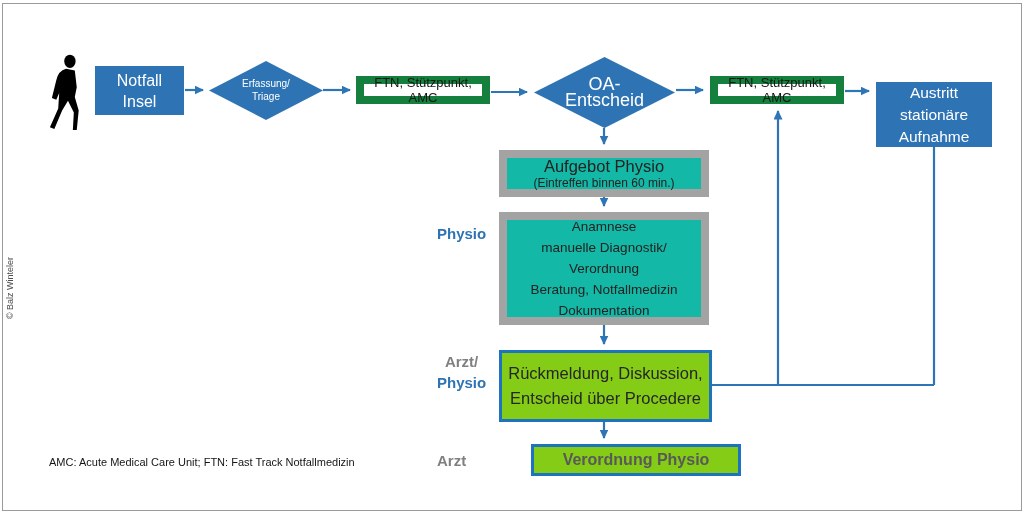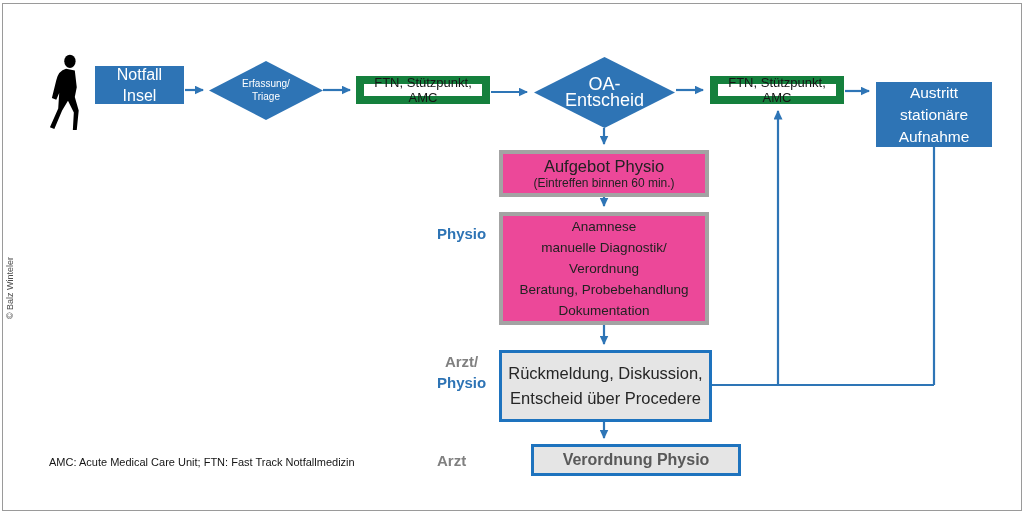--- a/index.html
+++ b/index.html
@@ -23,24 +23,24 @@
   }
   .diamond{
     background:#2E74B5;color:#ffffff;
     clip-path:polygon(50% 0,100% 50%,50% 100%,0 50%);
   }
   .box-ftn{
     background:#ffffff;border:8px solid #15803d;
     color:#151515;font-size:13px;
   }
   .box-outline{
-    background:#ec4899;border:4px solid #a3a3a3;color:#222222;
+    background:#14b8a6;border:8px solid #a3a3a3;color:#222222;
   }
   .box-gray{
-    background:#e5e5e5;border:3px solid #1E73BE;color:#262626;
+    background:#84cc16;border:3px solid #1E73BE;color:#262626;
   }
   .row-label{font-weight:bold;font-size:15px;line-height:21px;}
   .lbl-gray{color:#808080;text-align:center;}
   .lbl-blue{color:#2E74B5;}
 
   .notfall{font-size:16px;line-height:21px;}
   .austritt{font-size:15.5px;line-height:22px;}
   .diamond-small{font-size:10px;line-height:12.5px;}
   .diamond-mid{font-size:18px;line-height:15.5px;}
   .aufgebot-title{font-size:16.5px;line-height:19px;}
@@ -84,21 +84,21 @@
     </g>
   </svg>
 
   <svg class="abs" style="left:45px;top:54px;" width="44" height="78" viewBox="0 0 44 80">
     <ellipse cx="25" cy="7.5" rx="5.8" ry="6.8" fill="#000000"></ellipse>
     <path fill="#000000" d="M21 15 L30 17 L32 34 L30 44 L34 58 L32 78 L28 78 L29 60 L23 48
                              L17 58 L9 77 L4.5 75 L13 56 L14 40 L11 47 L6.5 45 L11 27
                              Q13 17 21 15 Z"></path>
   </svg>
 
-  <div class="abs box-blue center notfall" style="left:95px;top:66px;width:89px;height:38px;">
+  <div class="abs box-blue center notfall" style="left:95px;top:66px;width:89px;height:49px;">
     <span>Notfall</span>
     <span>Insel</span>
   </div>
 
   <div class="abs diamond center diamond-small" style="left:209px;top:61px;width:114px;height:59px;">
     <span>Erfassung/</span>
     <span>Triage</span>
   </div>
 
   <div class="abs box-ftn center" style="left:356px;top:76px;width:134px;height:28px;">
@@ -122,21 +122,21 @@
 
   <div class="abs box-outline center" style="left:499px;top:150px;width:210px;height:47px;">
     <span class="aufgebot-title">Aufgebot Physio</span>
     <span class="aufgebot-sub">(Eintreffen binnen 60 min.)</span>
   </div>
 
   <div class="abs box-outline center assessment" style="left:499px;top:212px;width:210px;height:113px;">
     <span>Anamnese</span>
     <span>manuelle Diagnostik/</span>
     <span>Verordnung</span>
-    <span>Beratung, Probebehandlung</span>
+    <span>Beratung, Notfallmedizin</span>
     <span>Dokumentation</span>
   </div>
 
   <div class="abs box-gray center rueck" style="left:499px;top:350px;width:213px;height:72px;">
     <span>Rückmeldung, Diskussion,</span>
     <span>Entscheid über Procedere</span>
   </div>
 
   <div class="abs box-gray center verord" style="left:499px;top:444px;width:210px;height:32px;">
     <span>Verordnung Physio</span>

